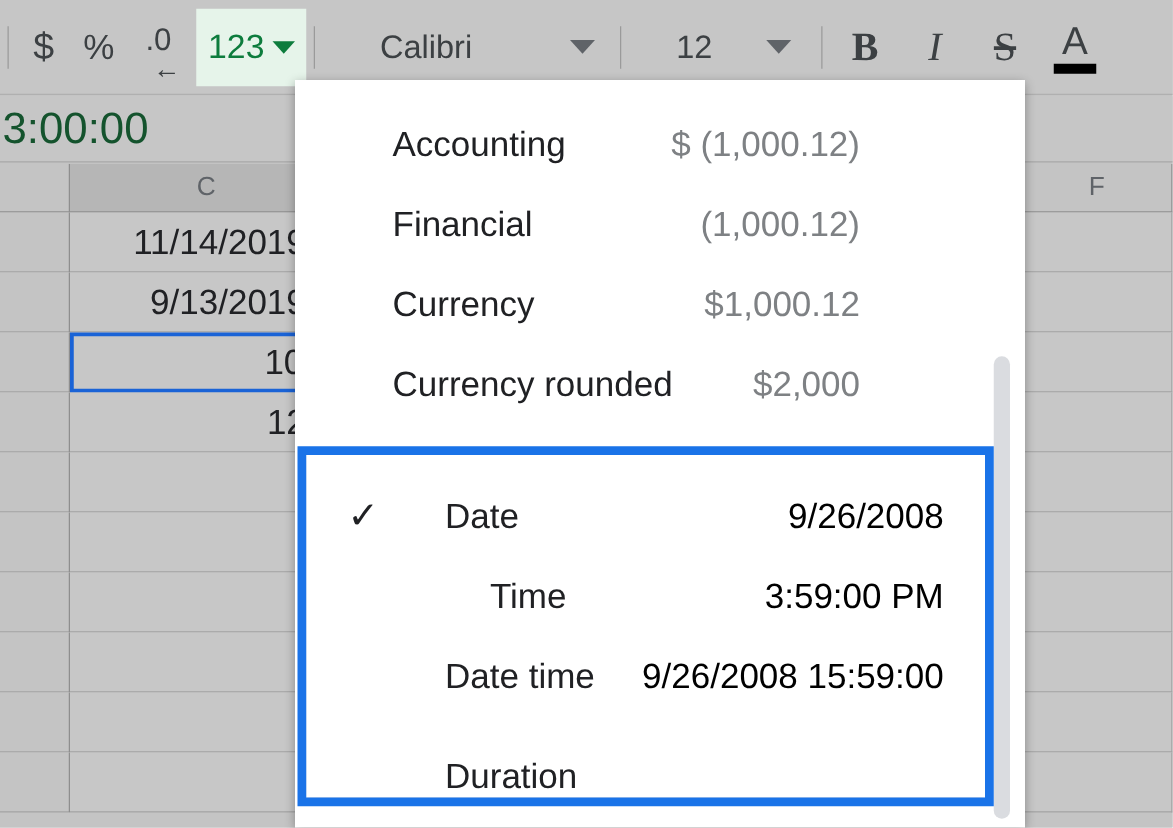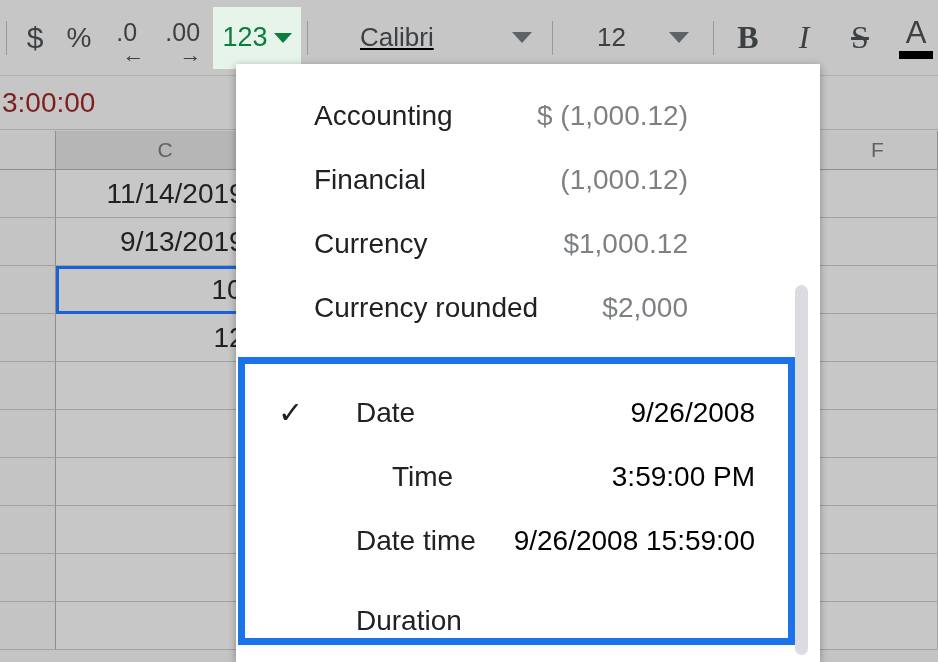--- a/index.html
+++ b/index.html
@@ -108,21 +108,21 @@
     font-size: 26px;
     color: #3c4043;
     white-space: nowrap;
   }
   .select-box .caret {
     width: 0; height: 0;
     border-left: 10px solid transparent;
     border-right: 10px solid transparent;
     border-top: 11px solid #5f6368;
   }
-  #font-select { width: 232px; padding-left: 46px; box-sizing: border-box; justify-content: center; text-decoration: underline; }
+  #font-select { width: 232px; padding-left: 46px; box-sizing: border-box; justify-content: center; }
   #font-select .caret { margin-left: auto; margin-right: 14px; }
   #size-select { width: 148px; padding-left: 38px; box-sizing: border-box; justify-content: flex-start; }
   #size-select .caret { margin-left: auto; margin-right: 18px; }
 
   .fmt-btn {
     width: 56px; height: 56px;
     display: flex;
     align-items: center;
     justify-content: center;
     font-size: 32px;
@@ -150,22 +150,22 @@
     position: absolute;
     left: 0; top: 77px;
     width: 938px; height: 53px;
     background: #c6c6c6;
     border-bottom: 1px solid #a8a8a8;
     box-sizing: border-box;
     display: flex;
     align-items: center;
   }
   #formula-value {
-    font-size: 28px;
-    color: #7f1d1d;
+    font-size: 35px;
+    color: #14532d;
     padding-left: 2px;
     white-space: nowrap;
   }
 
   
   #grid {
     position: absolute;
     left: 0; top: 131px;
     width: 938px;
     height: 531px;
@@ -338,26 +338,20 @@
     <span>%</span>
   </div>
 
   <div class="tb-btn">
     <span class="dec-ico left">
       <span class="digits">.0</span>
       <span class="arrow">←</span>
     </span>
   </div>
 
-  <div class="tb-btn">
-    <span class="dec-ico right">
-      <span class="digits">.00</span>
-      <span class="arrow">→</span>
-    </span>
-  </div>
 
   <div id="btn-123">
     <span>123</span>
     <span class="caret"></span>
   </div>
 
   <div class="tb-sep"></div>
 
   <div class="select-box" id="font-select">
     <span class="lbl">Calibri</span>

